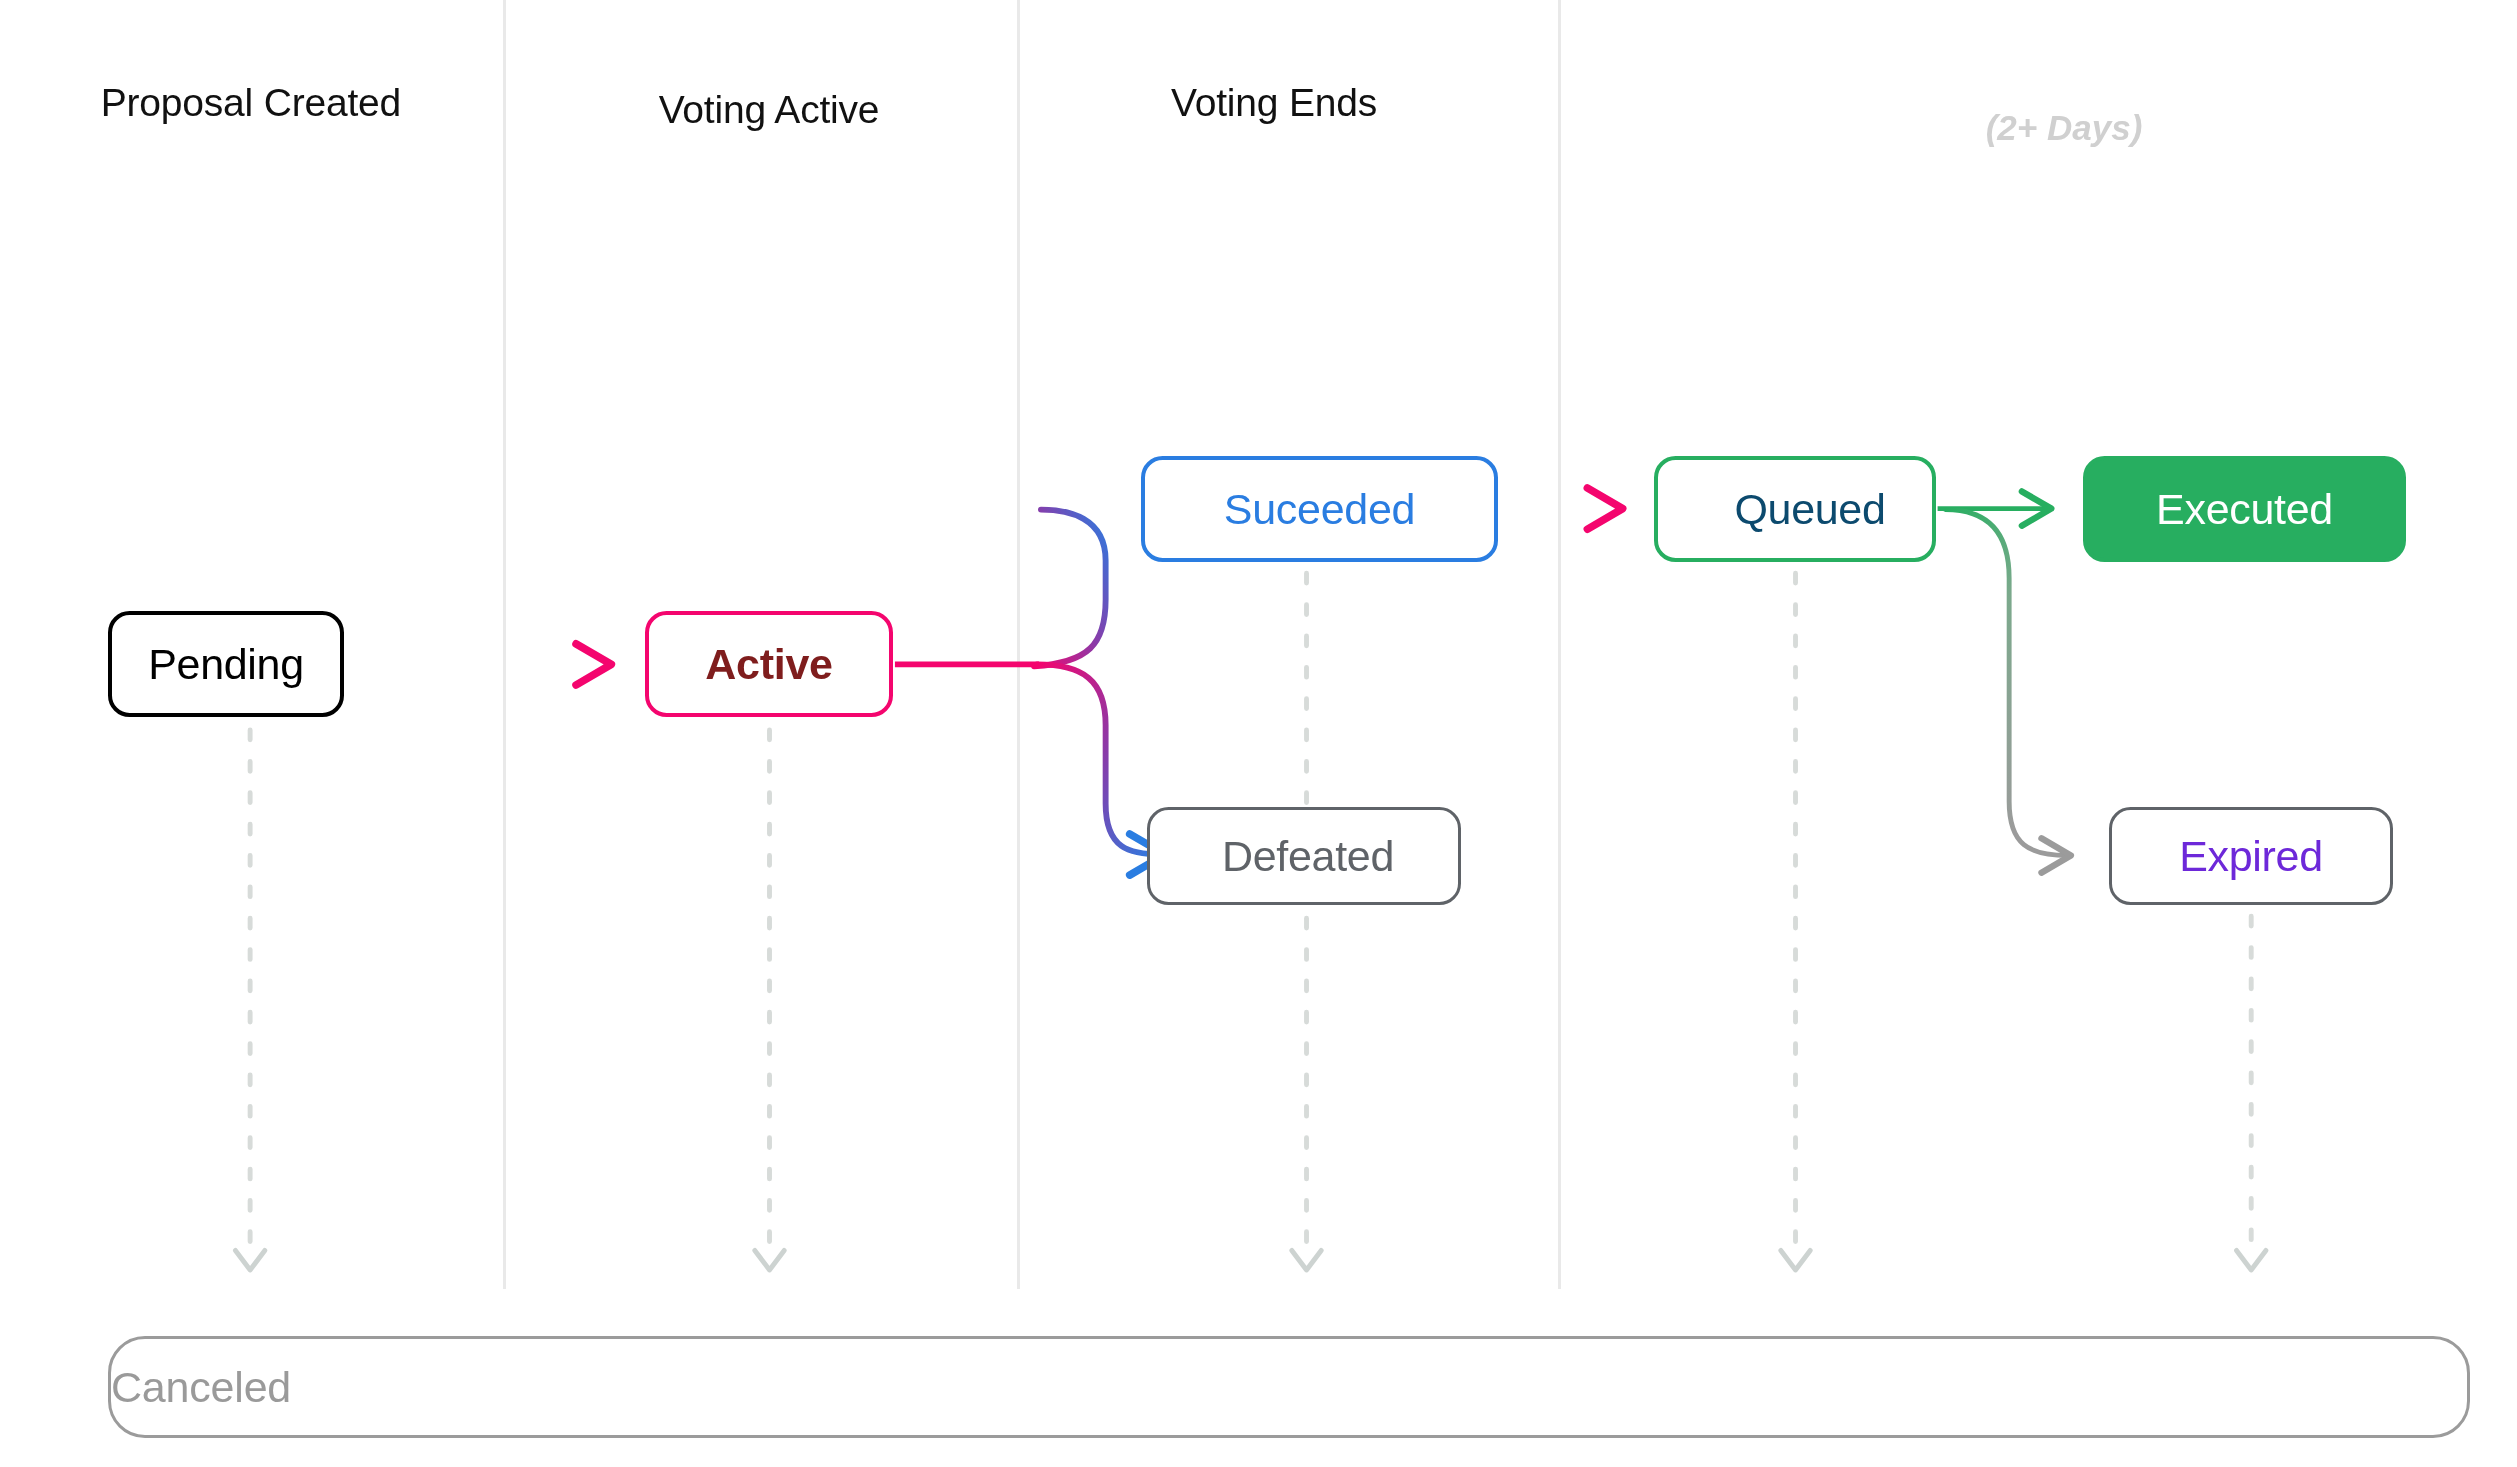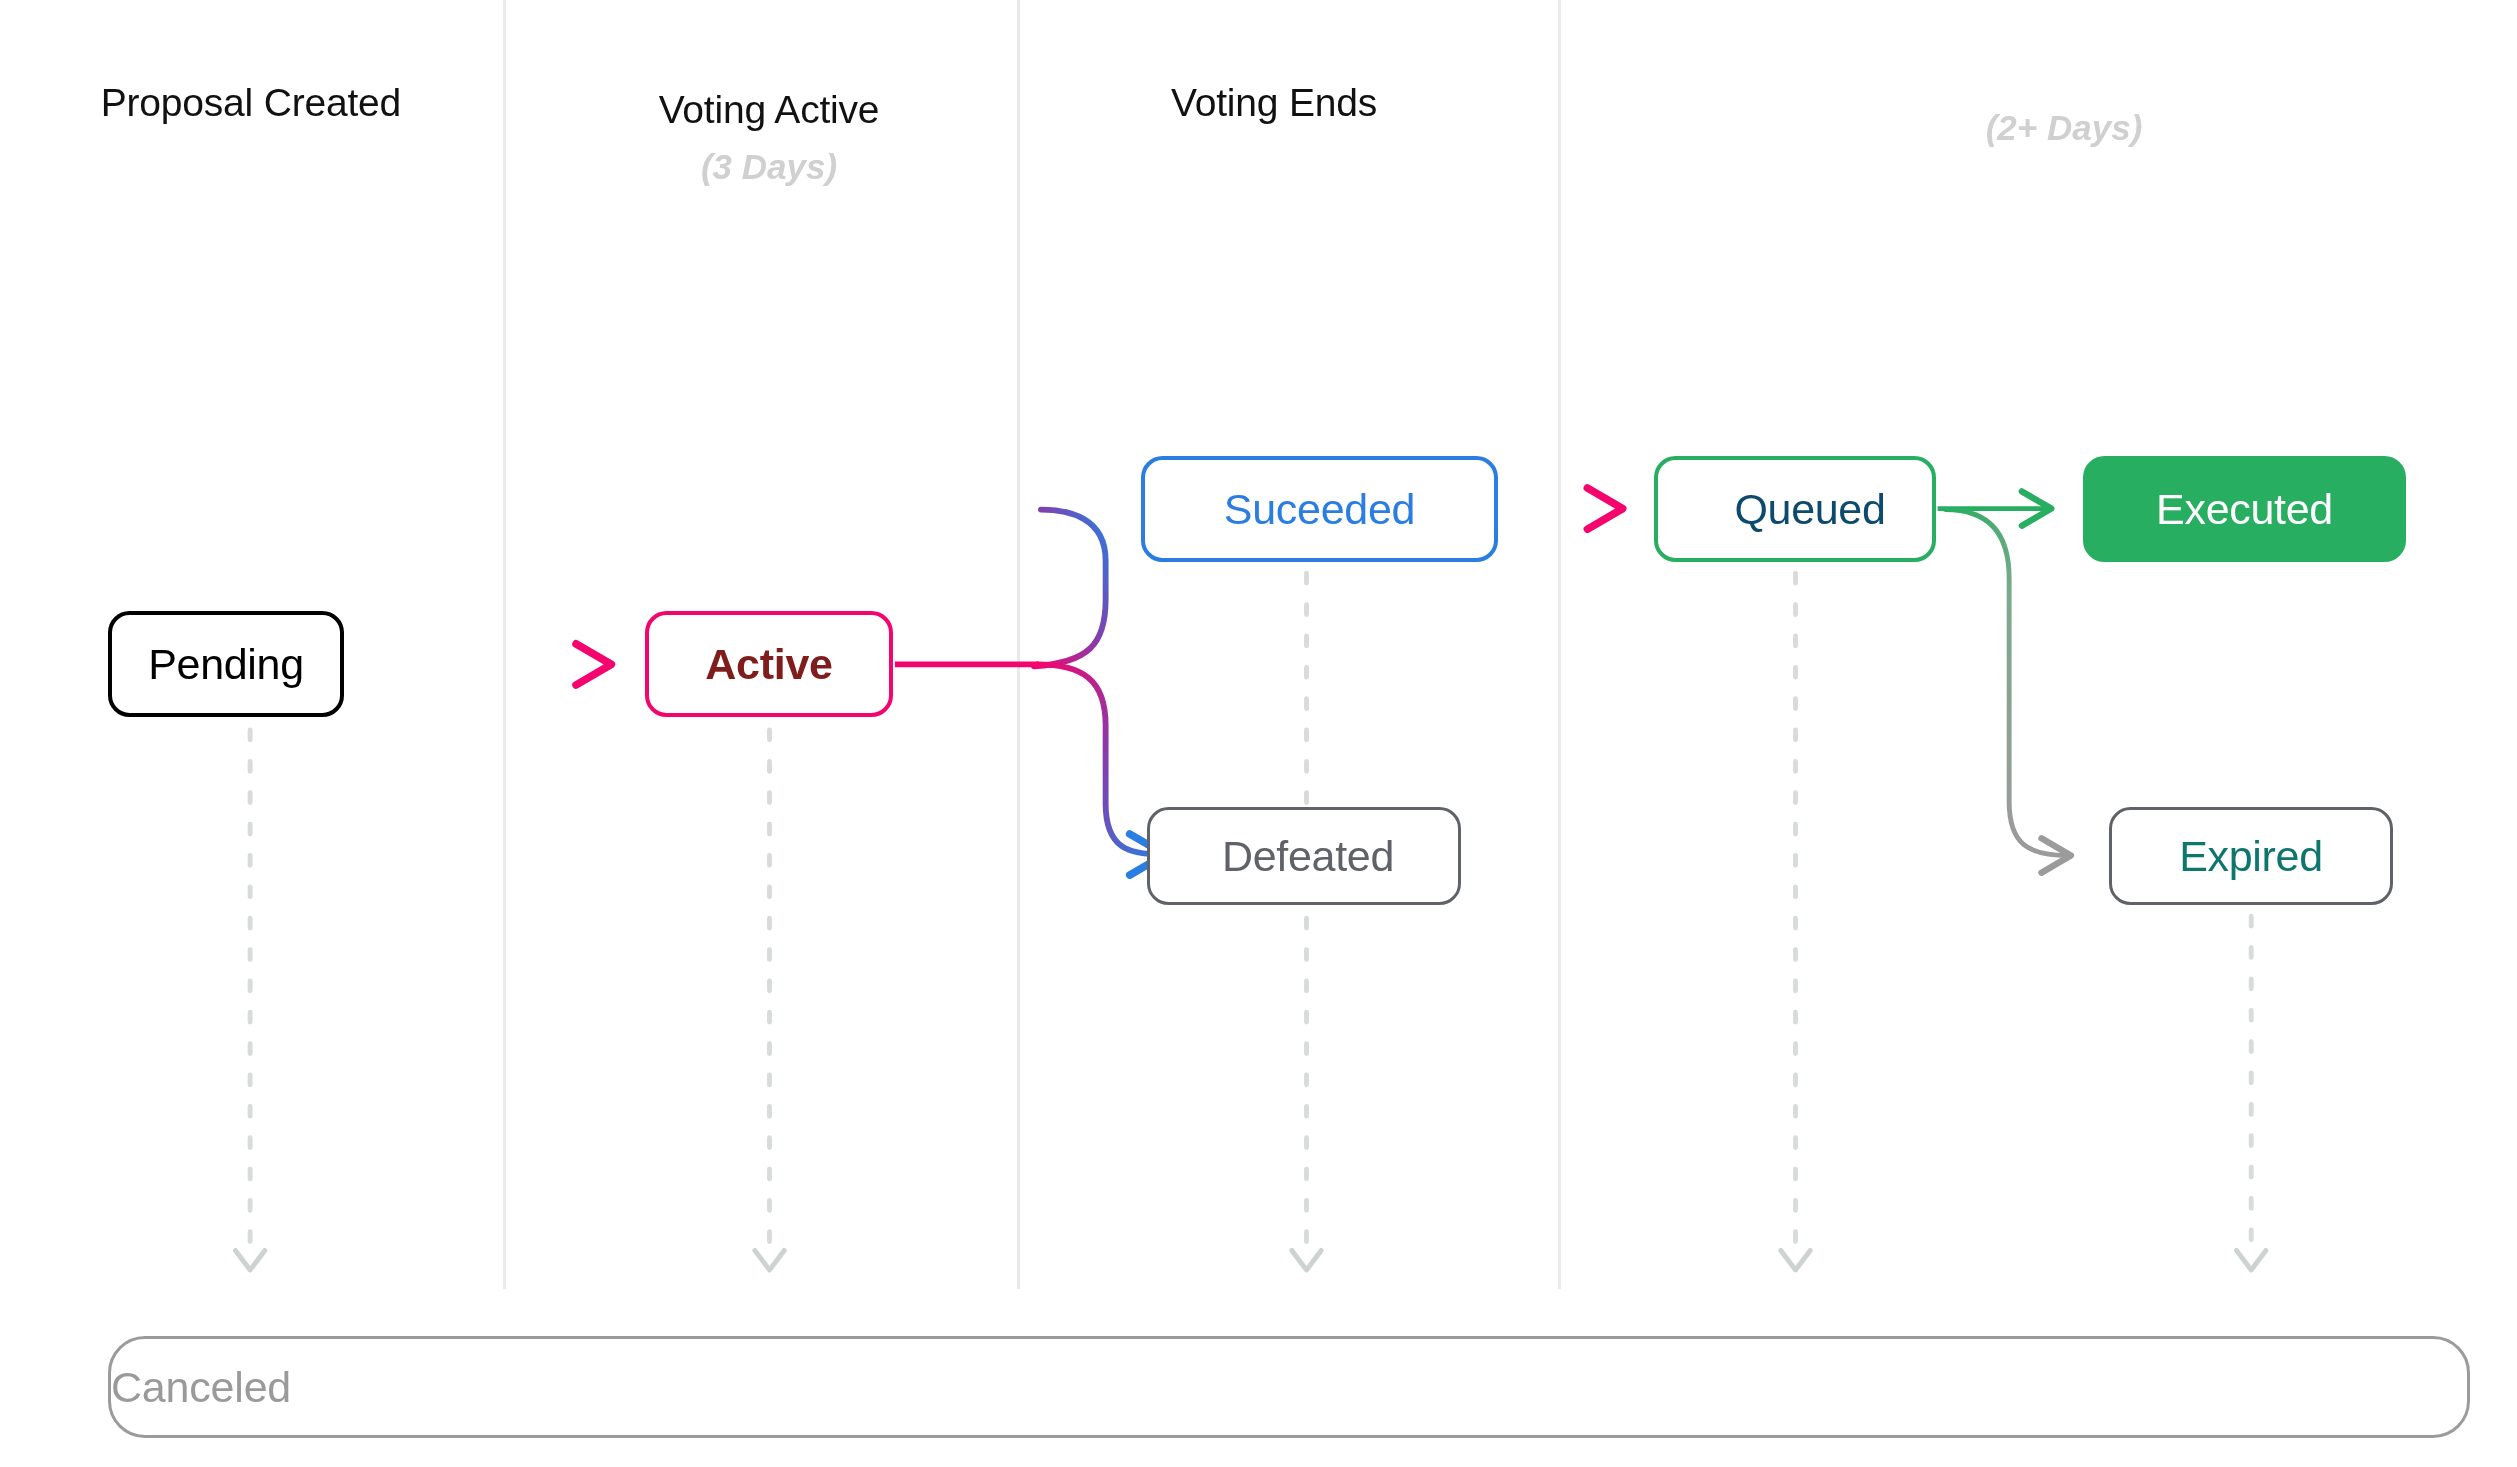--- a/index.html
+++ b/index.html
@@ -91,21 +91,21 @@
     border: 3.9px solid #5f6368;
     color: #5f6368;
   }
   .node.n-queued {
     border: 4.9px solid #27ae60;
     color: #0c4a6e;
     padding-left: 30px;
   }
   .node.n-expired {
     border: 3.9px solid #5f6368;
-    color: #0f766e;
+    color: #6d28d9;
   }
   .node.n-executed {
     border: 4.9px solid #27ae60;
     background: #27ae60;
     color: #ffffff;
   }
 
   
   .cancel-bar {
     position: absolute;
@@ -130,21 +130,20 @@
   <div class="col-divider" style="left:503px; height:1289px;"></div>
   <div class="col-divider" style="left:1017px; height:1289px;"></div>
   <div class="col-divider" style="left:1558px; height:1289px;"></div>
 
   <div class="phase-header" style="left:5.9px; top:83px; width:490px;">
     <div class="phase-title">Proposal Created</div>
   </div>
 
   <div class="phase-header" style="left:524px; top:90px; width:490px;">
     <div class="phase-title">Voting Active</div>
-    <div class="phase-sub">(3 Days)</div>
   </div>
 
   <div class="phase-header" style="left:1029px; top:83px; width:490px;">
     <div class="phase-title">Voting Ends</div>
   </div>
 
   <div class="phase-header" style="left:1819px; top:90px; width:490px;">
     <div class="phase-sub">(2+ Days)</div>
   </div>
 

